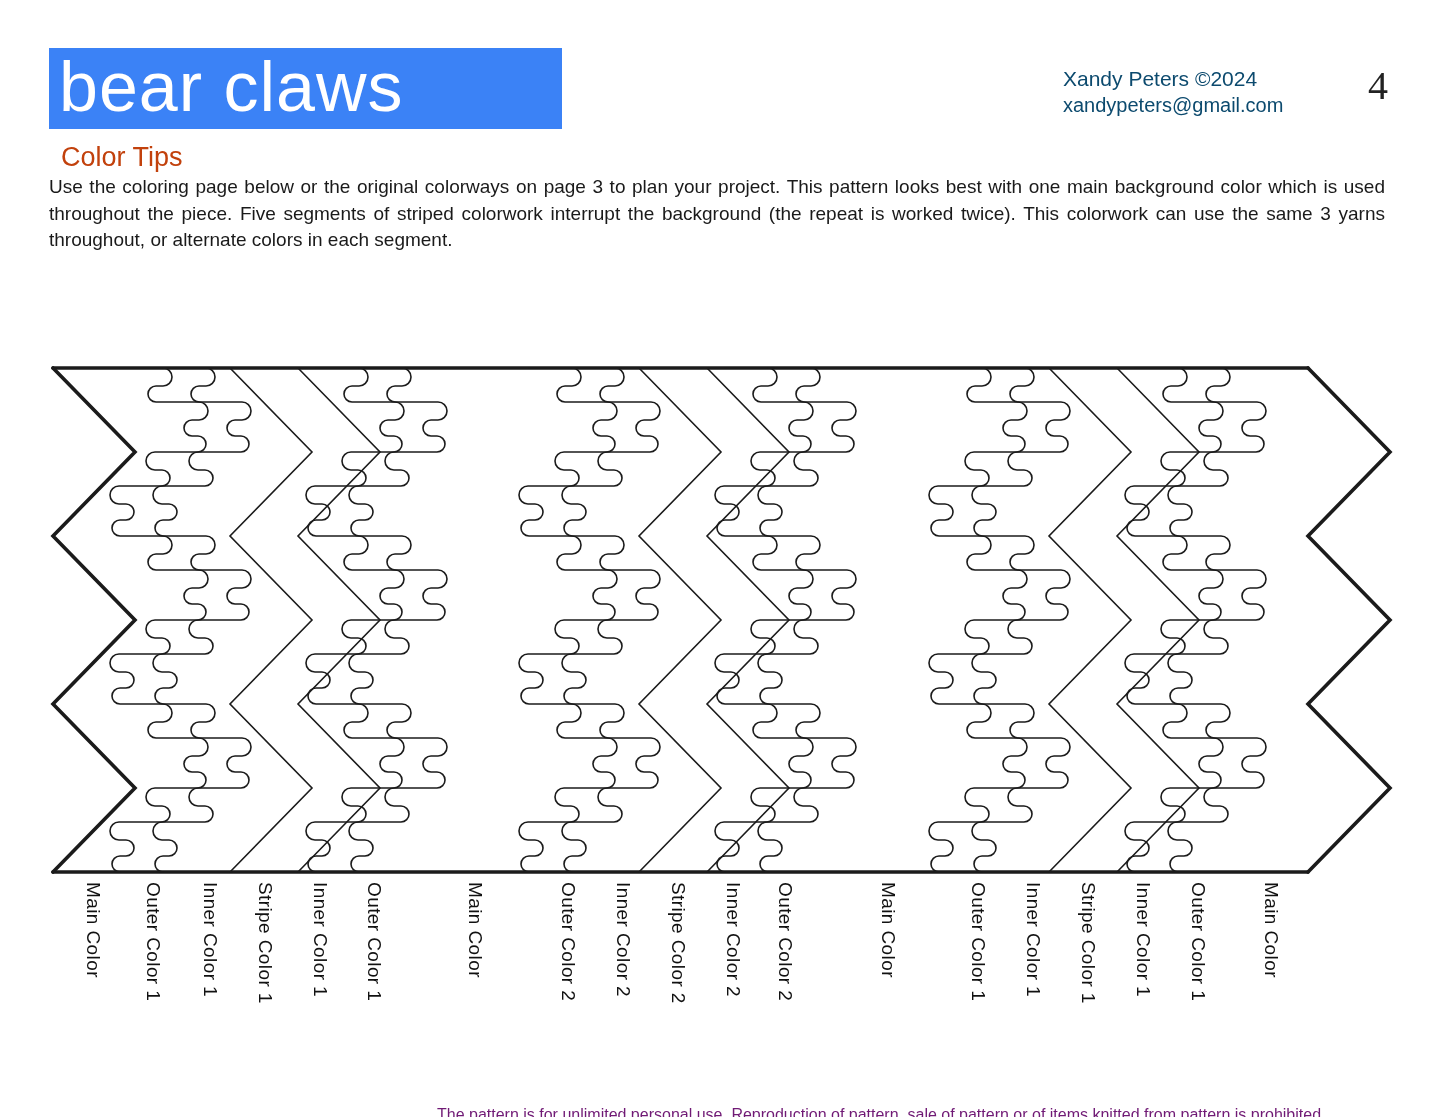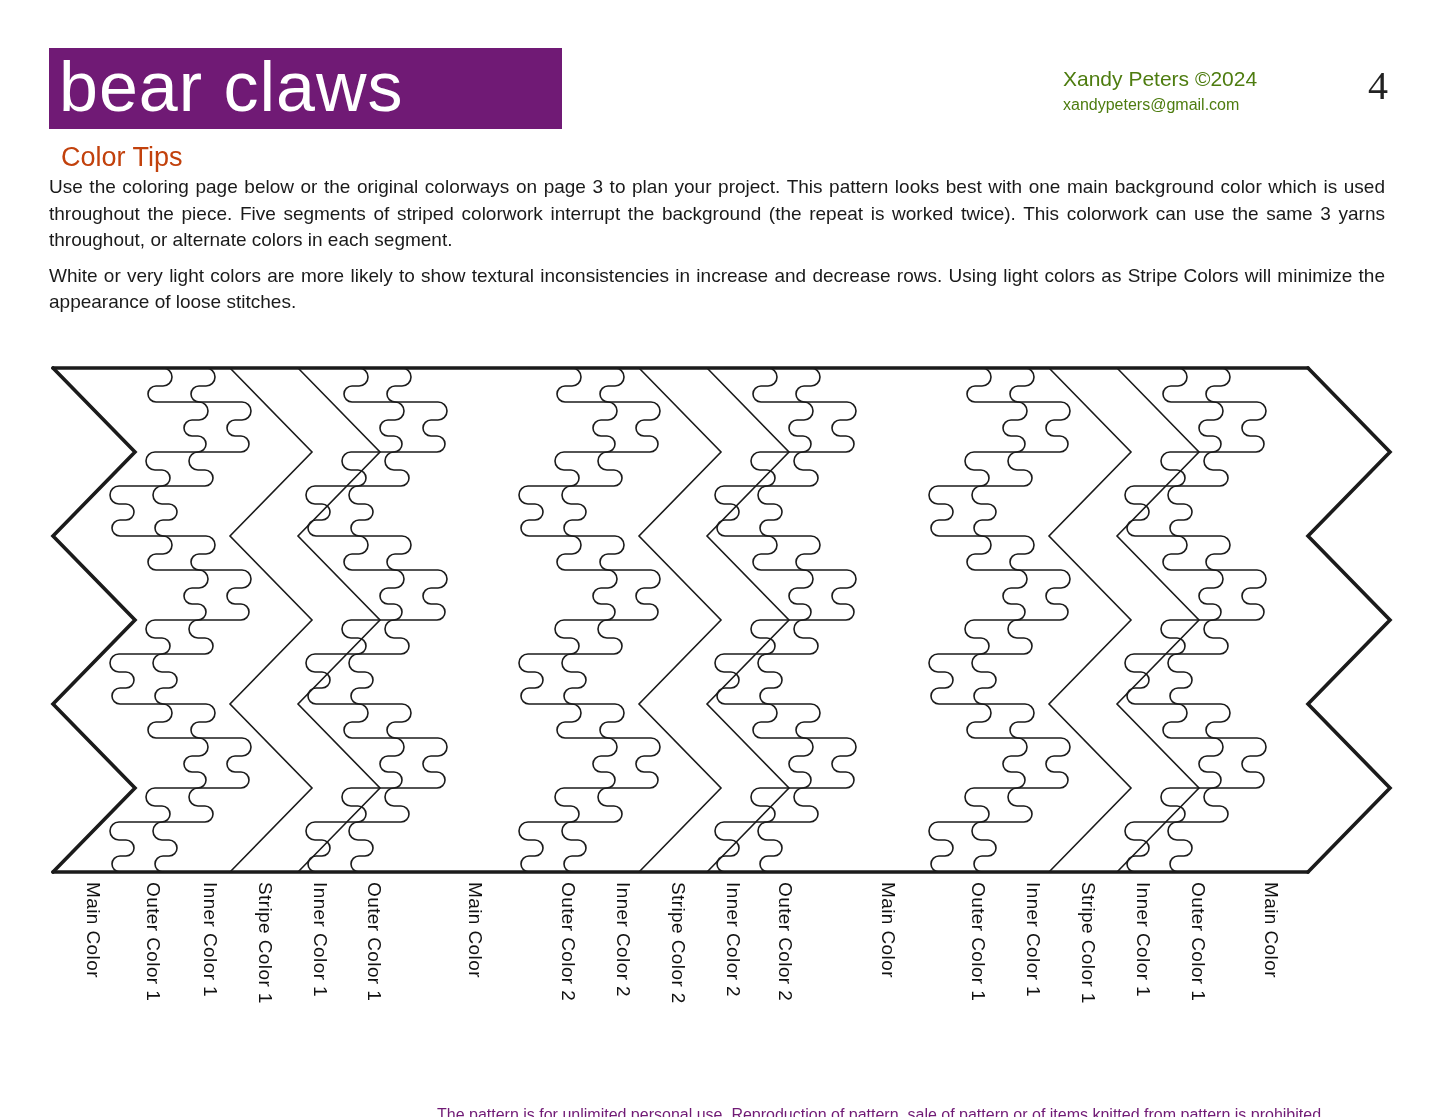--- a/index.html
+++ b/index.html
@@ -6,33 +6,33 @@
   .page{
     position:relative;
     width:1445px;height:1117px;
     background:#ffffff;
     font-family:"Liberation Sans", sans-serif;
     color:#1c1c1c;
     overflow:hidden;
   }
   .title-bar{
     position:absolute;left:49px;top:48px;width:513px;height:81px;
-    background:#701a75;
+    background:#3b82f6;
     display:flex;align-items:center;
   }
   .title-text{
     font-size:70px;font-weight:100;color:#ffffff;
     letter-spacing:1px;line-height:1;
     padding-left:10px;margin-top:-4px;
   }
   .author-block{
     position:absolute;left:1063px;top:66px;
-    font-size:21px;line-height:26px;color:#4d7c0f;
+    font-size:21px;line-height:26px;color:#0c4a6e;
   }
-  .author-block .email{font-size:16px;}
+  .author-block .email{font-size:20px;}
   .page-number{
     position:absolute;left:1368px;top:62px;
     font-family:"Liberation Serif", serif;
     font-size:40px;font-weight:300;color:#222;
   }
   .section-heading{
     position:absolute;left:49px;top:142px;
     font-size:27px;color:#c2410c;font-weight:400;margin-left:12px;
   }
   .body-copy{
@@ -77,21 +77,20 @@
   </div>
   <div class="author-block">
     <div>Xandy Peters ©2024</div>
     <div class="email">xandypeters@gmail.com</div>
   </div>
   <div class="page-number">4</div>
 
   <div class="section-heading">Color Tips</div>
   <div class="body-copy">
     <p>Use the coloring page below or the original colorways on page 3 to plan your project. This pattern looks best with one main background color which is used throughout the piece. Five segments of striped colorwork interrupt the background (the repeat is worked twice). This colorwork can use the same 3 yarns throughout, or alternate colors in each segment.</p>
-    <p>White or very light colors are more likely to show textural inconsistencies in increase and decrease rows. Using light colors as Stripe Colors will minimize the appearance of loose stitches.</p>
   </div>
 
 
   <svg class="diagram-svg" width="1342" height="504" viewBox="0 0 1342 504" fill="none" stroke="#1b1b1b" stroke-linecap="round">
     <defs>
       <path id="zigzag" d="m0 0 82 84-82 84 82 84-82 84 82 84-82 84"></path>
       <path id="meander" d="m0 0
         h43 a9 9 0 0 1 0 18 h-7 a8 8 0 0 0 0 16 h43 a9 9 0 0 1 0 18 h-7 a8 8 0 0 0 0 16 h6 a8 8 0 0 1 0 16 h-43 a9 9 0 0 0 0 18 h7 a8 8 0 0 1 0 16 h-43 a9 9 0 0 0 0 18 h7 a8 8 0 0 1 0 16 h-6 a8 8 0 0 0 0 16
         h43 a9 9 0 0 1 0 18 h-7 a8 8 0 0 0 0 16 h43 a9 9 0 0 1 0 18 h-7 a8 8 0 0 0 0 16 h6 a8 8 0 0 1 0 16 h-43 a9 9 0 0 0 0 18 h7 a8 8 0 0 1 0 16 h-43 a9 9 0 0 0 0 18 h7 a8 8 0 0 1 0 16 h-6 a8 8 0 0 0 0 16
         h43 a9 9 0 0 1 0 18 h-7 a8 8 0 0 0 0 16 h43 a9 9 0 0 1 0 18 h-7 a8 8 0 0 0 0 16 h6 a8 8 0 0 1 0 16 h-43 a9 9 0 0 0 0 18 h7 a8 8 0 0 1 0 16 h-43 a9 9 0 0 0 0 18 h7 a8 8 0 0 1 0 16 h-6 a8 8 0 0 0 0 16"></path>

